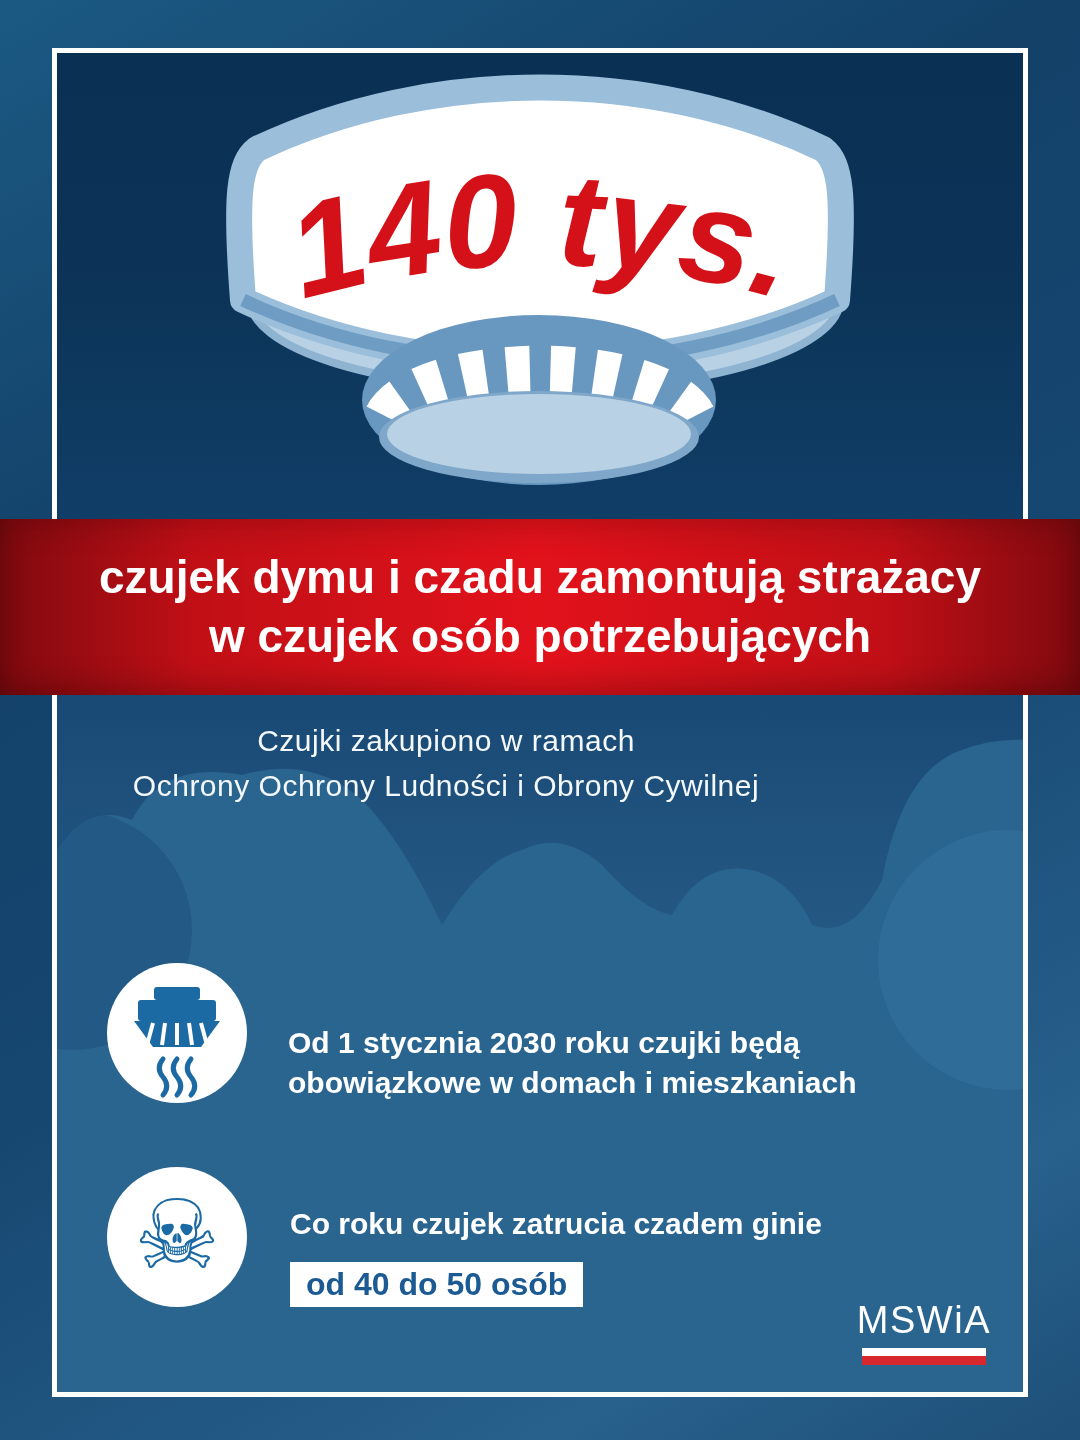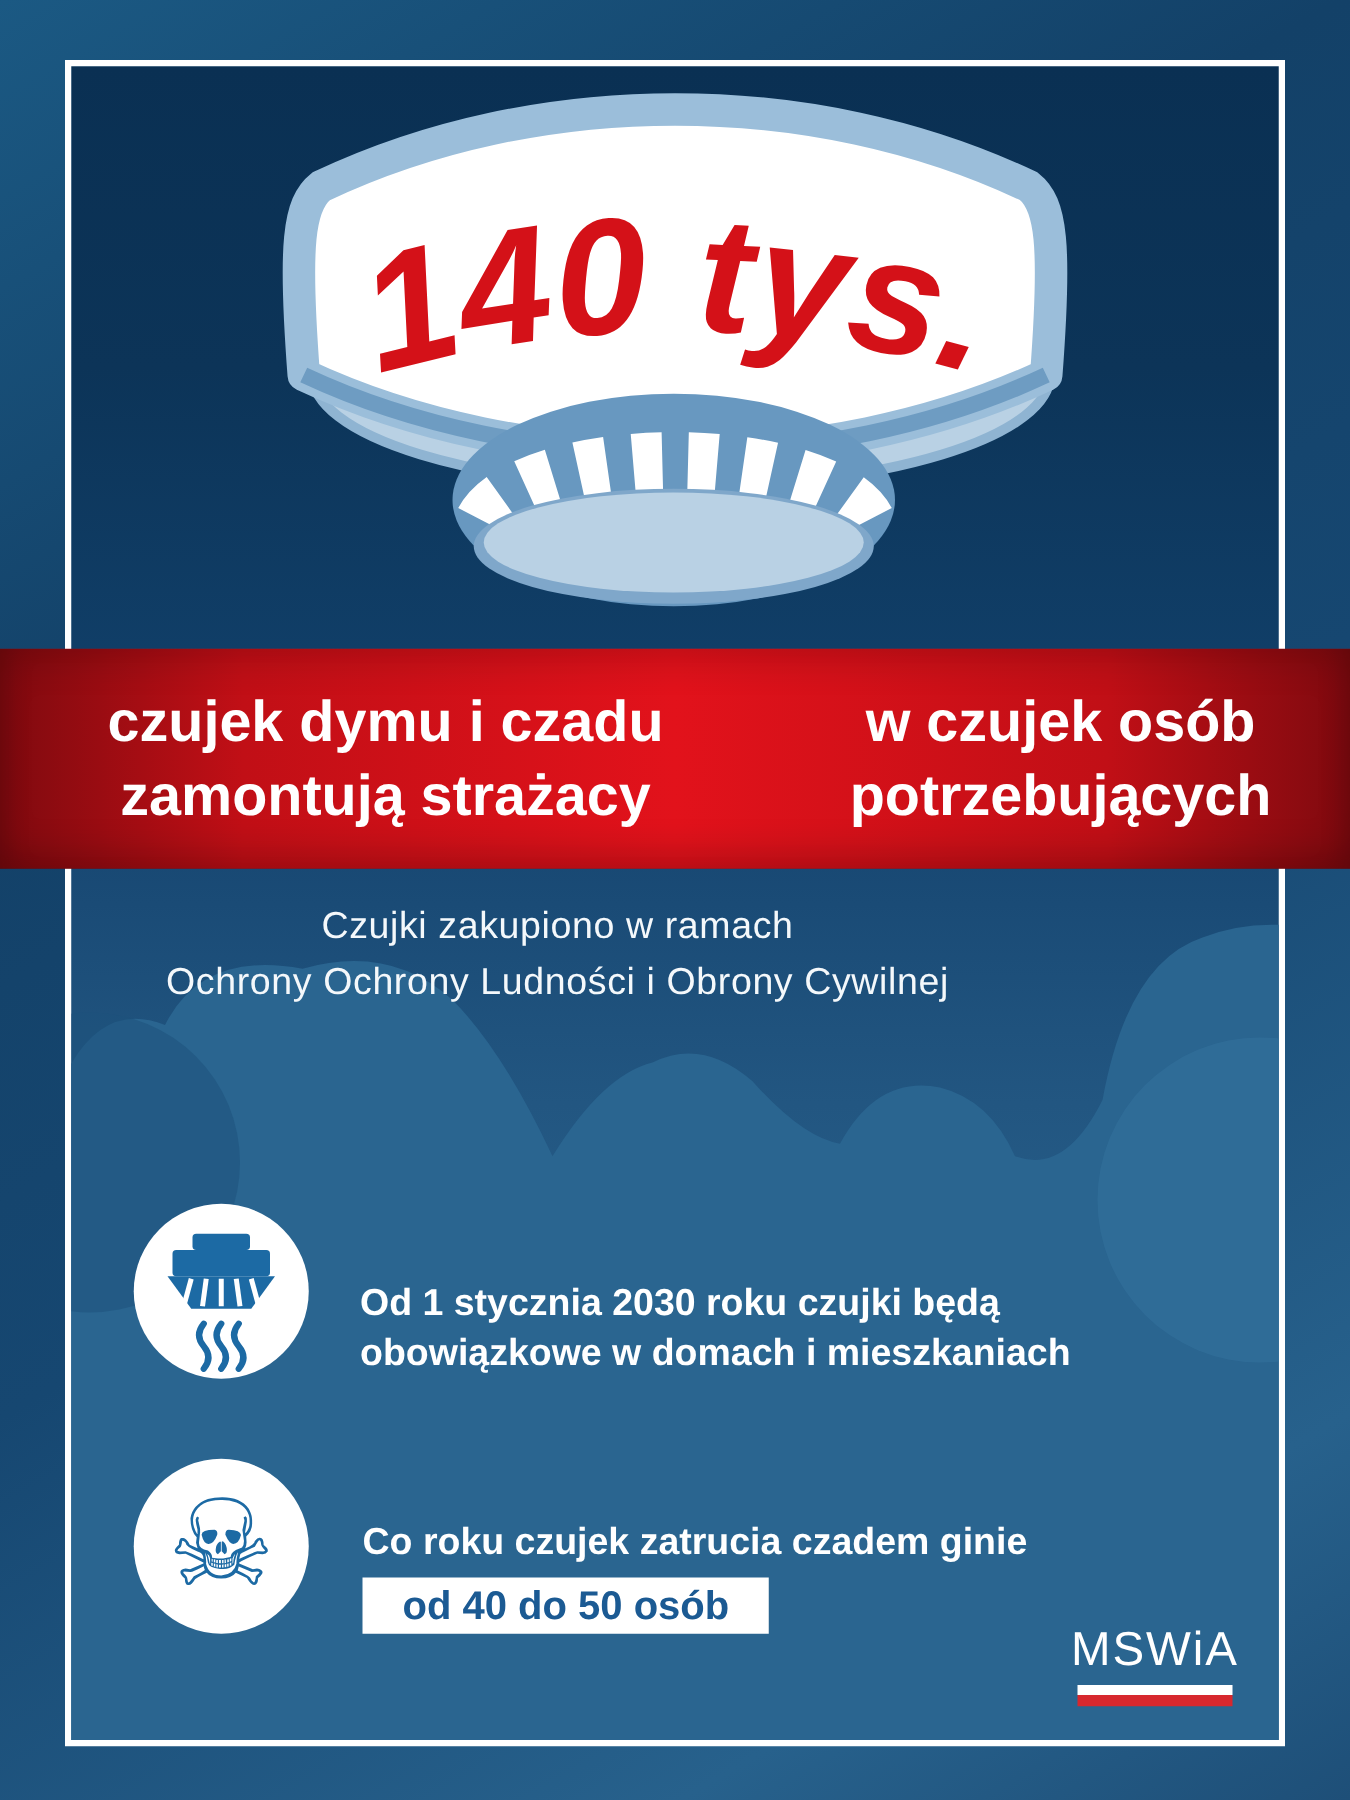--- a/index.html
+++ b/index.html
@@ -10,41 +10,41 @@
   }
   .panel{
     position:absolute;left:52px;top:48px;width:976px;height:1349px;
     box-sizing:border-box;border:5px solid #ffffff;overflow:hidden;z-index:1;
     background:linear-gradient(180deg,#0a3053 0%,#0c3458 18%,#11406a 38%,#1a4b76 50%,#225681 62%,#29618c 78%,#2d6892 100%);
   }
   .clouds{position:absolute;left:-5px;top:647px;width:976px;height:710px;}
   .detector{position:absolute;left:148px;top:12px;width:670px;height:430px;}
   .band{
     position:absolute;left:0;top:519px;width:1080px;height:176px;z-index:5;
-    display:flex;flex-direction:row;justify-content:center;align-items:center;
+    display:flex;flex-direction:column;justify-content:center;align-items:center;
     background:linear-gradient(90deg,#7f0a0f 0%,#c10f16 18%,#e2121b 50%,#c10f16 82%,#7f0a0f 100%);
     box-shadow:inset 0 14px 26px rgba(0,0,0,.12), inset 0 -14px 26px rgba(0,0,0,.18);
   }
   .band-line{color:#ffffff;font-size:46px;font-weight:bold;line-height:59px;text-align:center;}
   .subtitle{
     position:absolute;left:0;top:665px;width:778px;text-align:center;
     color:#f4f8fb;font-size:30px;font-weight:300;line-height:45px;letter-spacing:.5px;
   }
   .row{position:absolute;display:flex;align-items:flex-end;}
   .row1{left:50px;top:910px;gap:41px;}
   .row2{left:50px;top:1114px;gap:43px;}
   .circle{
     width:140px;height:140px;border-radius:50%;background:#ffffff;flex:0 0 auto;
     display:flex;align-items:center;justify-content:center;
   }
   .row-text{color:#ffffff;font-size:30px;font-weight:bold;line-height:40px;}
   .skull-glyph{font-family:"DejaVu Sans",sans-serif;font-size:96px;color:#1c6aa4;line-height:1;transform:translateY(-2px);}
   .highlight{
     display:inline-block;background:#ffffff;color:#1b5a93;
-    font-size:32px;font-weight:bold;line-height:36px;padding:4px 32px 5px;margin-top:8px;
+    font-size:32px;font-weight:bold;line-height:36px;padding:4px 16px 5px;margin-top:18px;
   }
   .logo{position:absolute;right:32px;bottom:27px;text-align:right;}
   .logo-text{color:#ffffff;font-size:38px;font-weight:400;letter-spacing:1.5px;line-height:40px;}
   .flag{width:124px;margin:8px auto 0;}
   .flag .w{height:8px;background:#ffffff;}
   .flag .r{height:9px;background:#d7282e;}
 </style>
 </head>
 <body>
 

